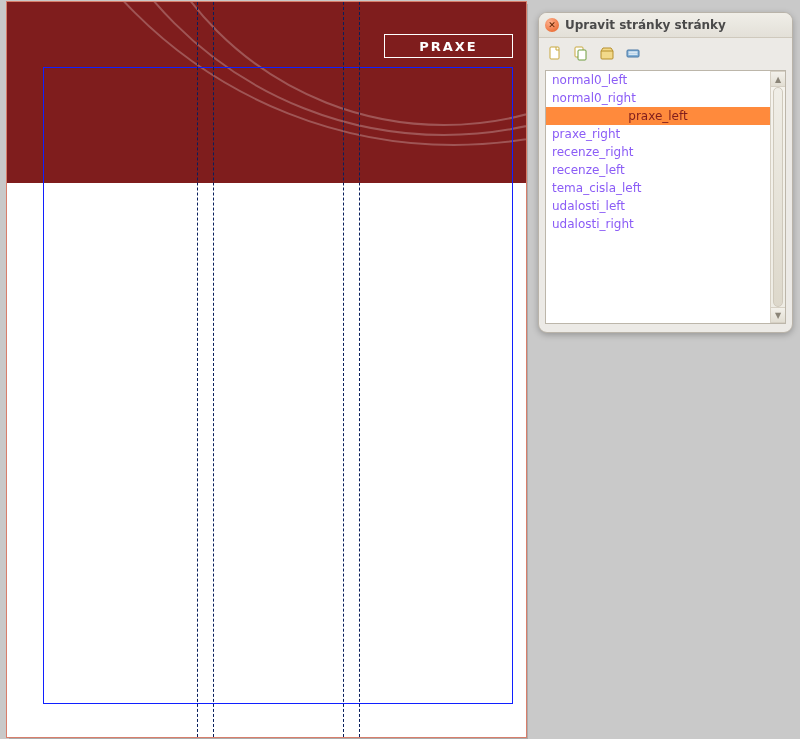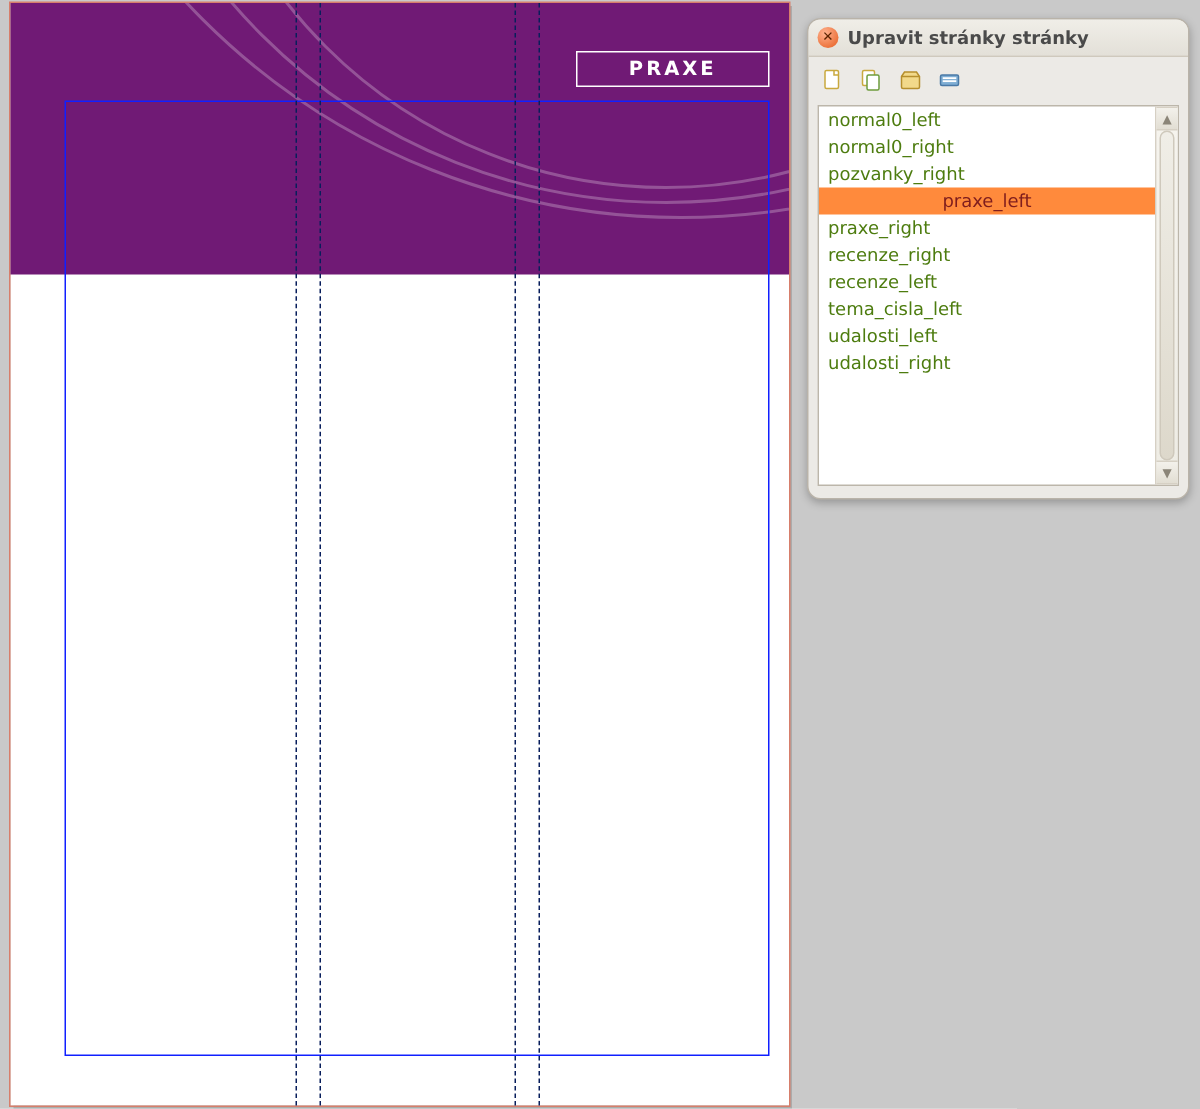--- a/index.html
+++ b/index.html
@@ -22,21 +22,21 @@
     background: #ffffff;
     box-shadow: 2px 2px 0 rgba(0,0,0,.15);
     outline: 1px solid #d77e6b; 
   }
 
   .page-header {
     position: absolute;
     left: 0; top: 0;
     width: 100%;
     height: 181px;
-    background: #701a75;
+    background: #7f1d1d;
     overflow: hidden;
   }
   
   .arc {
     position: absolute;
     border: 2px solid rgba(255,255,255,.25);
     border-radius: 50%;
     background: transparent;
   }
   .arc.a1 { width: 900px; height: 900px; right: -380px; top: -760px; }
@@ -151,21 +151,21 @@
   .list {
     flex: 1 1 auto;
     overflow-y: auto;
     overflow-x: hidden;
   }
   .list-item {
     font-size: 12px;
     line-height: 18px;
     height: 18px;
     padding: 0 6px;
-    color: #4d7c0f;
+    color: #8b5cf6;
     white-space: nowrap;
     text-overflow: ellipsis;
     overflow: hidden;
     cursor: default;
   }
   .list-item.selected {
     background: #ff8a3c;
     color: #7f1d1d;
     text-align: center;
   }
@@ -252,21 +252,20 @@
         <rect x="3.5" y="6.5" width="9" height="1.2" fill="#fff"></rect>
         <rect x="3.5" y="8.5" width="9" height="1.2" fill="#fff"></rect>
       </svg>
     </div>
   </div>
 
   <div class="list-wrap">
     <div class="list" id="master-list">
         <div class="list-item">normal0_left</div>
         <div class="list-item">normal0_right</div>
-        <div class="list-item">pozvanky_right</div>
         <div class="list-item selected">praxe_left</div>
         <div class="list-item">praxe_right</div>
         <div class="list-item">recenze_right</div>
         <div class="list-item">recenze_left</div>
         <div class="list-item">tema_cisla_left</div>
         <div class="list-item">udalosti_left</div>
         <div class="list-item">udalosti_right</div>
       </div>
     <div class="sb-track">
       <div class="sb-btn up">▲</div>

